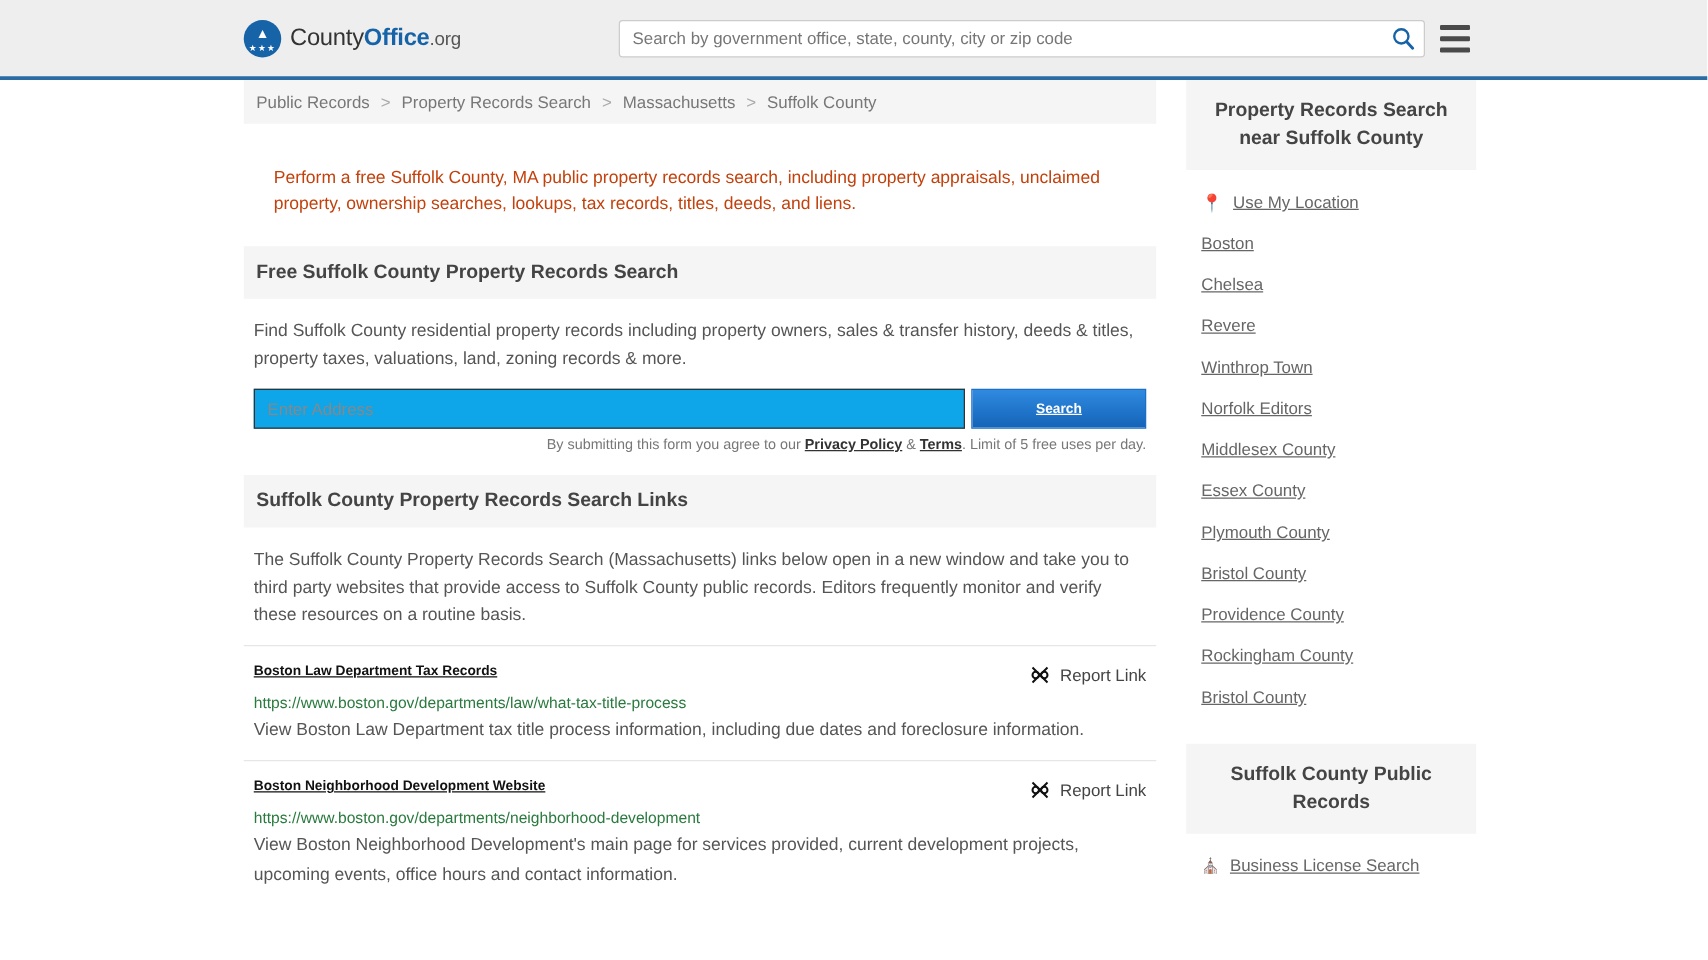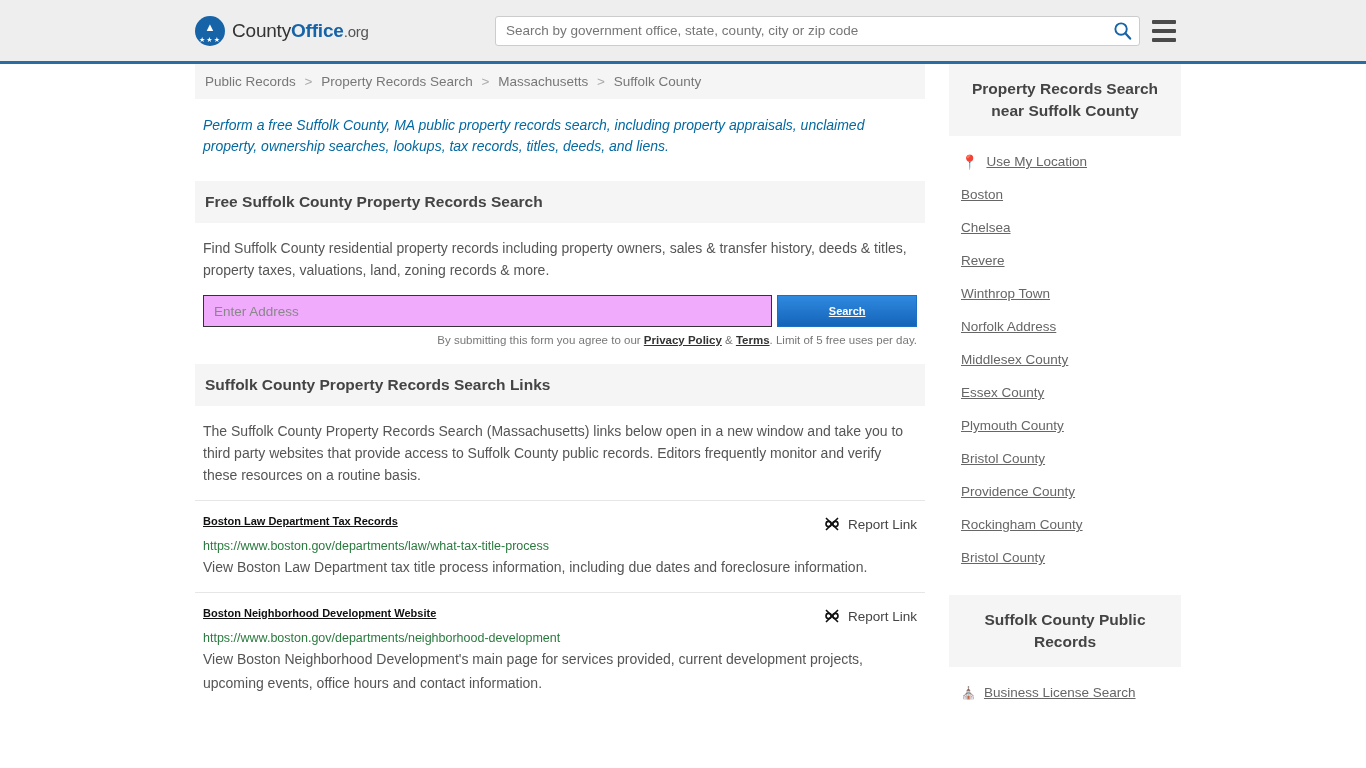--- a/index.html
+++ b/index.html
@@ -142,24 +142,23 @@
   }
   .breadcrumb a {
     color: #777777;
     text-decoration: none;
   }
   .breadcrumb .sep { color: #aaaaaa; margin: 0 5px; }
 
   .intro {
     font-size: 14px;
     line-height: 21px;
-    color: #0369a1;
+    color: #c2410c;
     padding: 16px 8px 6px 8px;
-    margin: 0;
-    font-style: italic;
+    margin: 16px;
   }
 
   
   .sec-head {
     background: #f5f5f5;
     padding: 12px 10px;
     font-size: 15.5px;
     font-weight: bold;
     color: #444444;
     margin-top: 18px;
@@ -179,21 +178,21 @@
 
   
   .addr-form {
     display: flex;
     margin: 14px 8px 0 8px;
   }
   .addr-input {
     width: 575px;
     height: 32px;
     border: 1px solid #333333;
-    background: #f0abfc;
+    background: #0ea5e9;
     padding: 10px 10px;
     font-family: "Liberation Sans", sans-serif;
     font-size: 13.5px;
     color: #444444;
     outline: none;
   }
   .addr-input::placeholder { color: #888888; }
   .addr-submit {
     width: 141px;
     height: 32px;
@@ -390,21 +389,21 @@
 
       <div class="side-list">
         <div class="side-item with-icon">
           <span class="pin-icon">📍</span>
           <a href="#">Use My Location</a>
         </div>
         <div class="side-item"><a href="#">Boston</a></div>
         <div class="side-item"><a href="#">Chelsea</a></div>
         <div class="side-item"><a href="#">Revere</a></div>
         <div class="side-item"><a href="#">Winthrop Town</a></div>
-        <div class="side-item"><a href="#">Norfolk Address</a></div>
+        <div class="side-item"><a href="#">Norfolk Editors</a></div>
         <div class="side-item"><a href="#">Middlesex County</a></div>
         <div class="side-item"><a href="#">Essex County</a></div>
         <div class="side-item"><a href="#">Plymouth County</a></div>
         <div class="side-item"><a href="#">Bristol County</a></div>
         <div class="side-item"><a href="#">Providence County</a></div>
         <div class="side-item"><a href="#">Rockingham County</a></div>
         <div class="side-item"><a href="#">Bristol County</a></div>
       </div>
 
       <div class="side-block-2">

